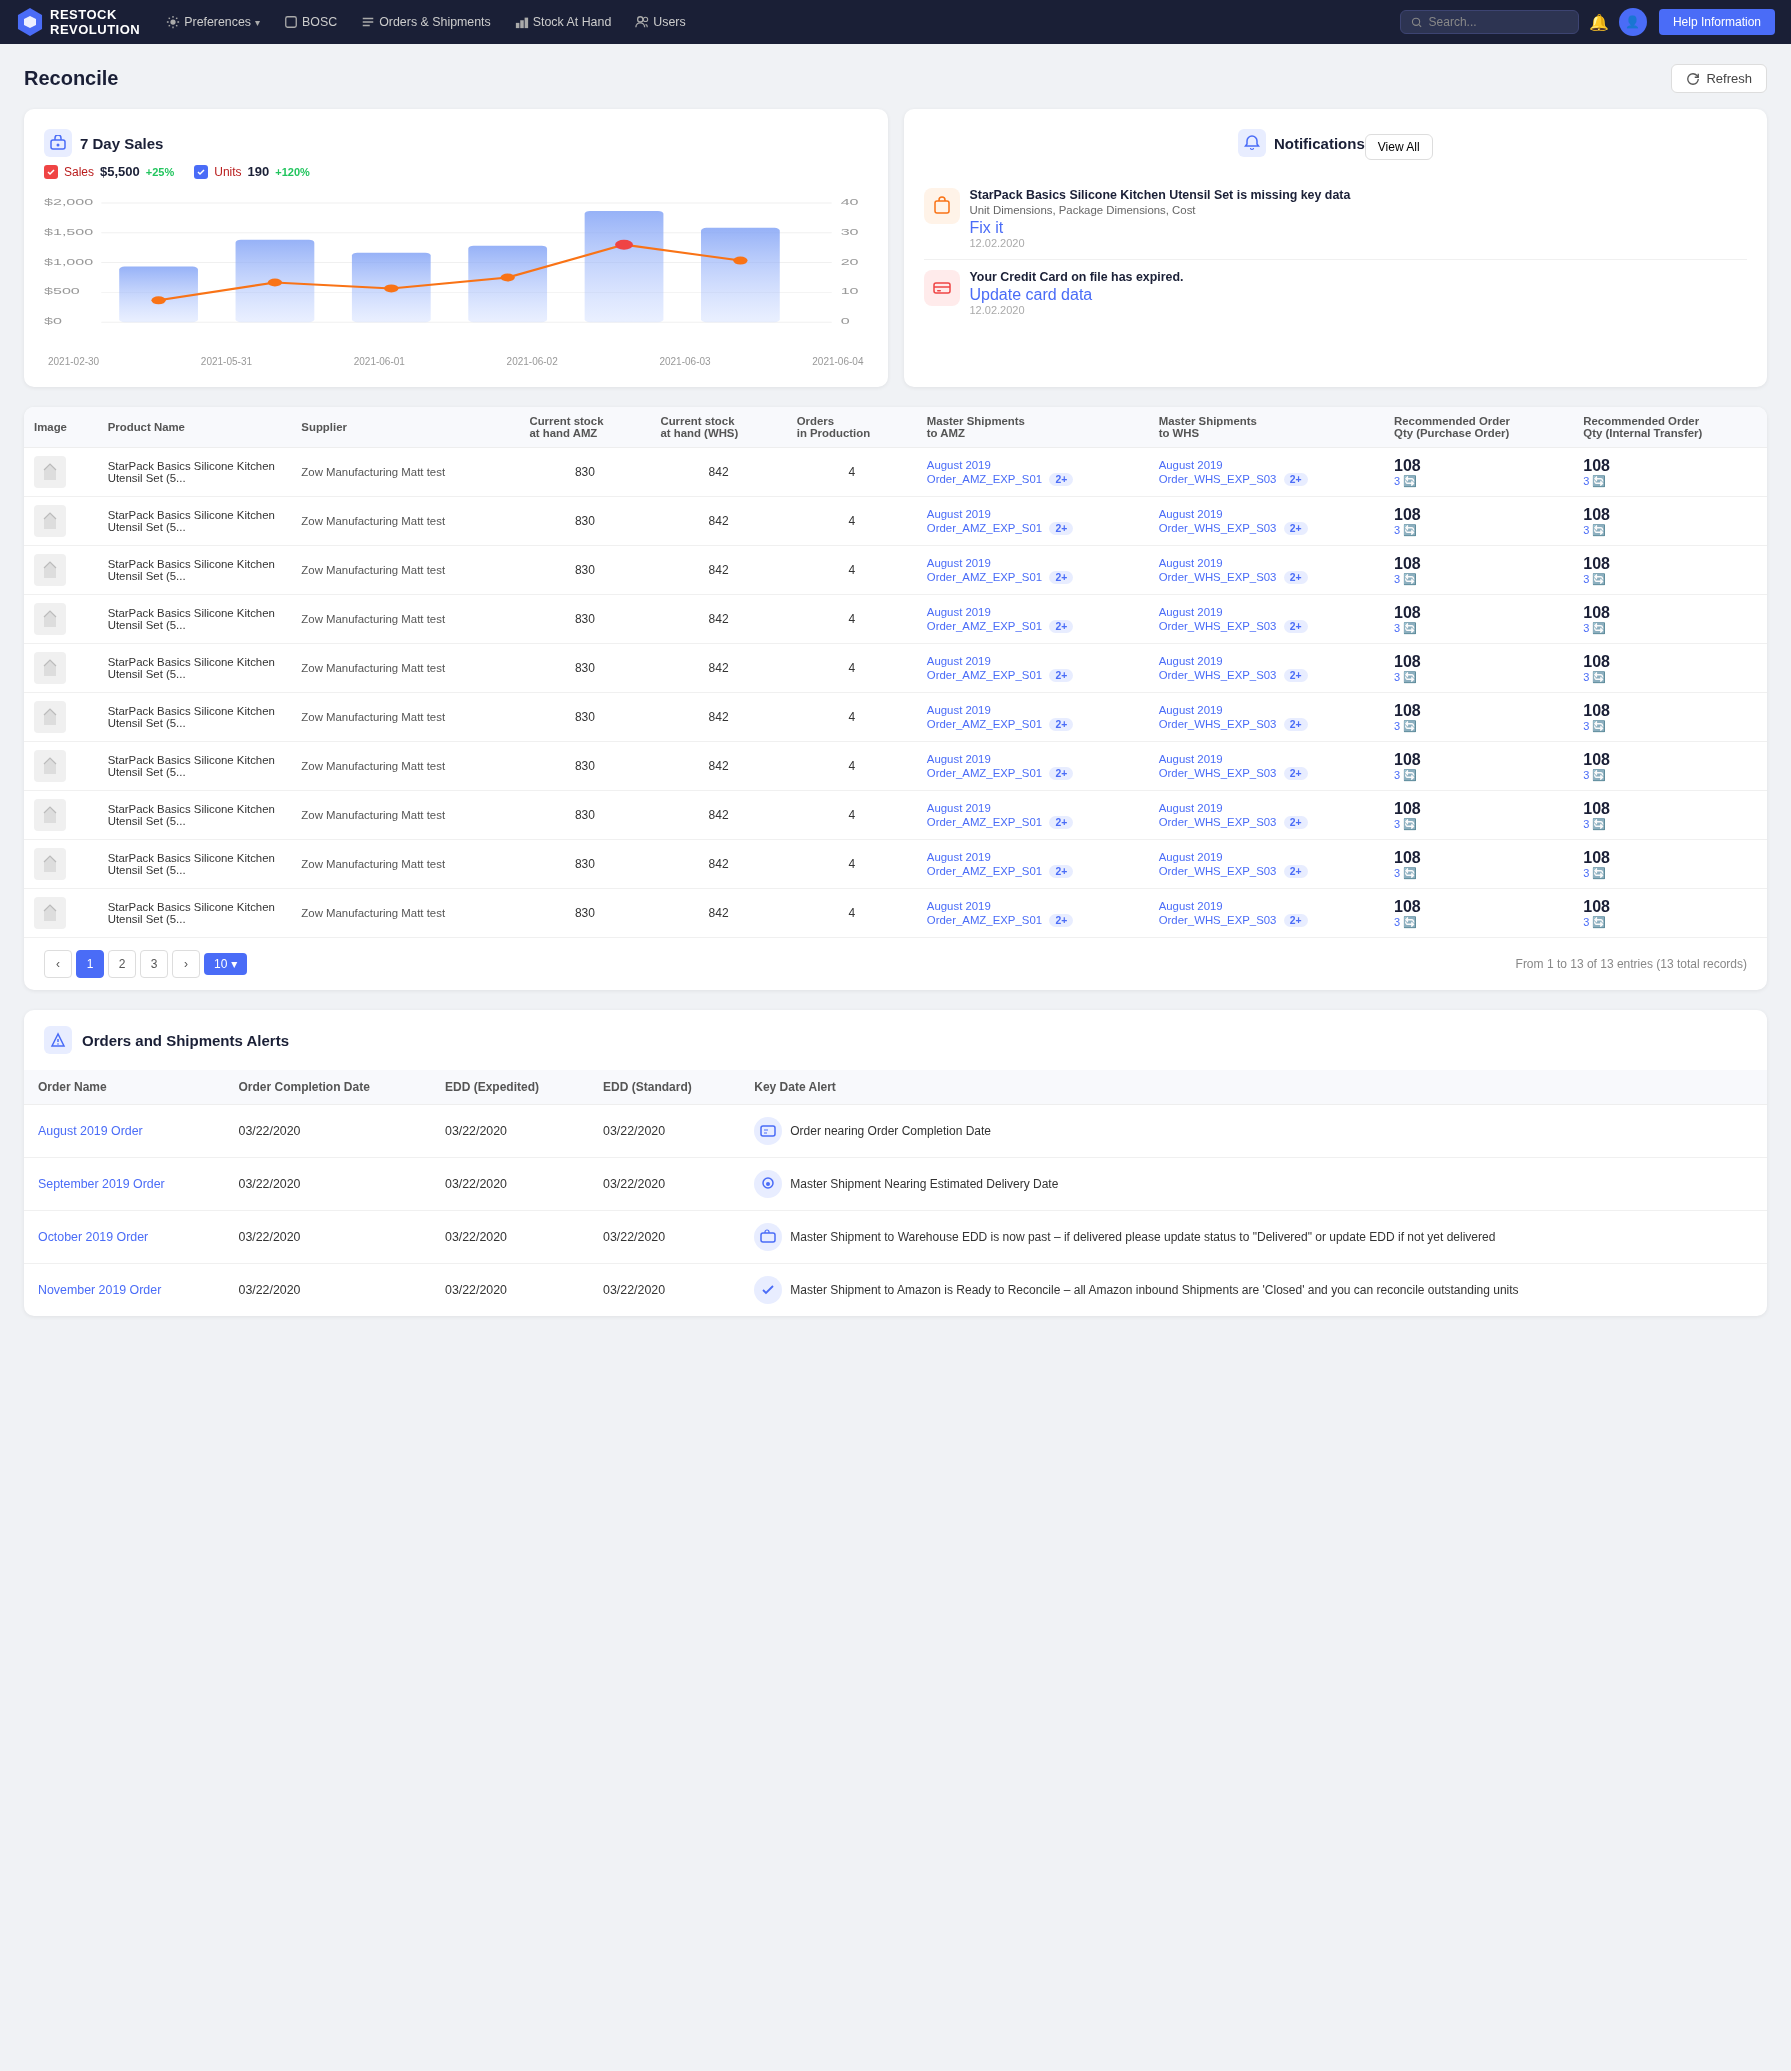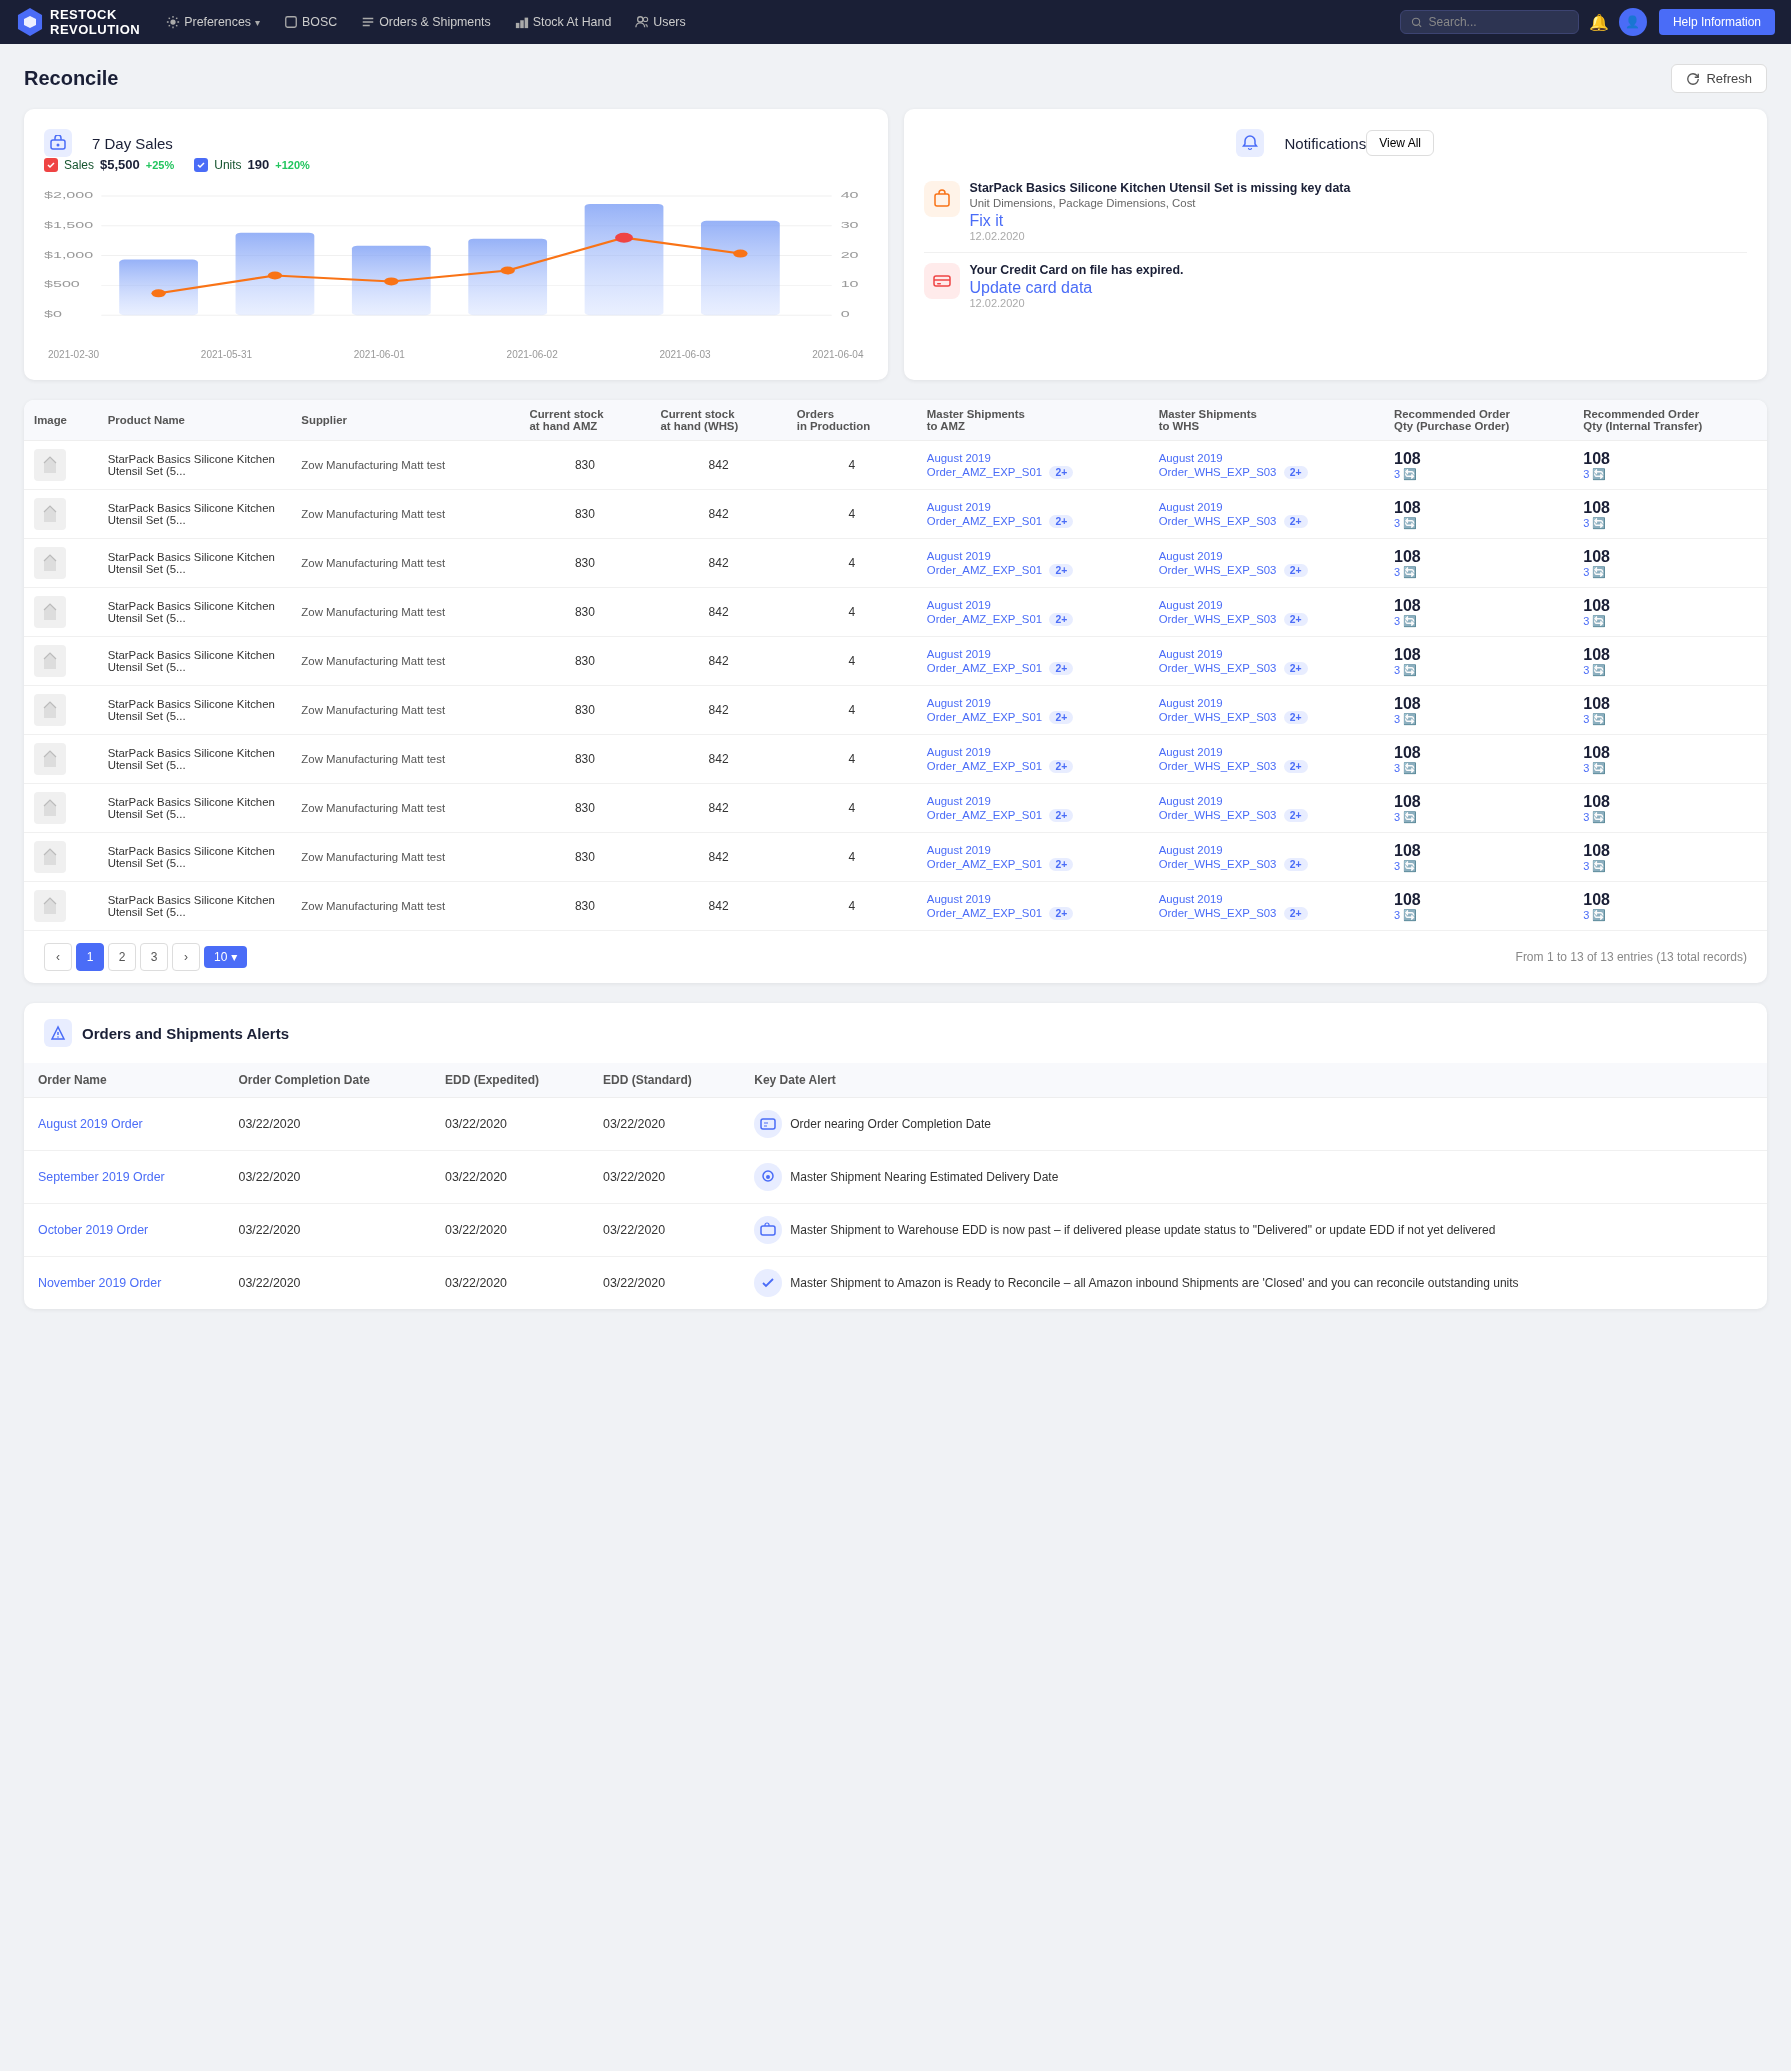--- a/index.html
+++ b/index.html
@@ -28,26 +28,26 @@
     .page-title { font-size: 20px; font-weight: 700; color: #1a1f36; }
     .refresh-btn { display: flex; align-items: center; gap: 6px; background: white; border: 1px solid #ddd; border-radius: 6px; padding: 6px 14px; cursor: pointer; font-size: 13px; color: #444; }
 
     
     .cards-row { display: grid; grid-template-columns: 1fr 1fr; gap: 16px; margin-bottom: 20px; }
 
     
     .card { background: white; border-radius: 10px; padding: 20px; box-shadow: 0 1px 4px rgba(0,0,0,0.07); }
 
     
-    .card-title { display: flex; align-items: center; gap: 20px; font-size: 15px; font-weight: 400; color: #1a1f36; margin-bottom: 0; }
+    .card-title { display: flex; align-items: center; gap: 8px; font-size: 15px; font-weight: 700; color: #1a1f36; margin-bottom: 7px; }
     .card-icon { width: 28px; height: 28px; background: #e8edff; border-radius: 6px; display: flex; align-items: center; justify-content: center; }
     .metrics-row { display: flex; gap: 20px; margin-bottom: 14px; align-items: center; }
     .metric { display: flex; align-items: center; gap: 6px; }
     .metric-check { width: 14px; height: 14px; border-radius: 3px; display: flex; align-items: center; justify-content: center; }
-    .metric-label { font-size: 12px; color: #14532d; }
+    .metric-label { font-size: 12px; color: #b91c1c; }
     .metric-value { font-weight: 700; font-size: 13px; color: #1a1f36; }
     .metric-change { font-size: 11px; font-weight: 600; }
     .green { color: #22c55e; }
 
     
     .chart-container { position: relative; height: 159px; }
     svg.chart { width: 100%; height: 100%; }
     .chart-labels-x { display: flex; justify-content: space-between; margin-top: 4px; padding: 0 4px; }
     .chart-label-x { font-size: 10px; color: #999; }
 

